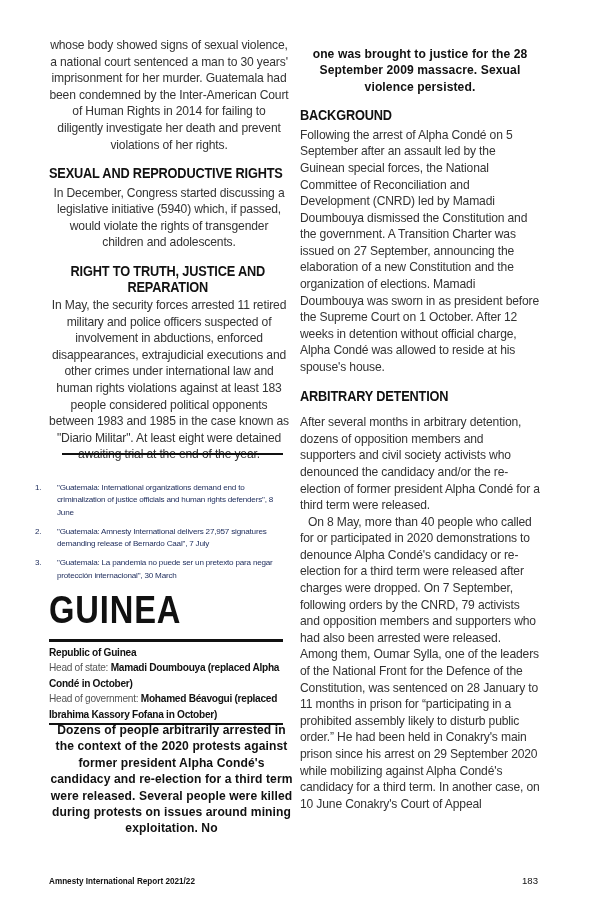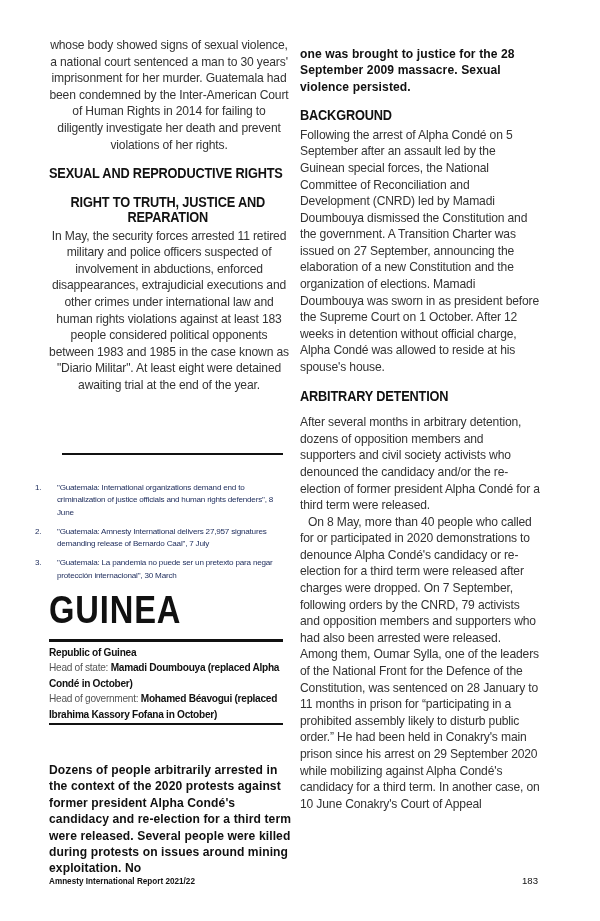--- a/index.html
+++ b/index.html
@@ -4,50 +4,51 @@
 <style>
   html, body { margin: 0; padding: 0; background: #ffffff; }
   body { width: 600px; height: 921px; position: relative; overflow: hidden;
          font-family: "Liberation Sans", sans-serif; color: #222; }
   .col { position: absolute; top: 37px; width: 240px; }
   .col-left { left: 49px; text-align: center; }
   .col-right { left: 300px; }
   p.body { margin: 0; font-size: 12.1px; line-height: 16.6px; color: #333;
            letter-spacing: -0.15px; font-stretch: condensed; }
   p.body.indent { text-indent: 8px; }
-  p.lead { margin: 0; font-size: 12.1px; line-height: 16.4px; color: #111; font-weight: bold; letter-spacing: 0.1px; }
+  p.lead { margin: 0; font-size: 12.1px; line-height: 16.4px; color: #111; font-weight: bold; letter-spacing: 0.1px; text-align: center; }
   h2.sec { margin: 0; font-family: "Liberation Sans", sans-serif; font-weight: bold;
            font-size: 14.5px; line-height: 15.5px; color: #111; letter-spacing: -0.2px;
            transform: scaleX(0.88); transform-origin: left; white-space: nowrap; }
   h2.sec.wrap { white-space: normal; width: 270px; }
   .rule-fn { position: absolute; left: 62px; top: 453px; width: 221px; height: 2px; background: #111; }
   .footnotes { position: absolute; left: 35px; top: 482px; width: 250px; margin: 0; padding: 0; list-style: none; }
   .footnotes li { position: relative; padding-left: 22px; font-size: 8.1px; line-height: 12.3px;
                   color: #1b2a5a; margin-bottom: 7px; letter-spacing: -0.2px; }
   .footnotes li .num { position: absolute; left: 0; top: 0; color: #1b2a5a; }
   .country { position: absolute; left: 49px; top: 590px; font-size: 38px; font-weight: bold;
              color: #111; letter-spacing: 1px; transform: scaleX(0.86); transform-origin: left; line-height: 40px; }
   .rule-c1 { position: absolute; left: 49px; top: 639px; width: 234px; height: 2.5px; background: #111; }
   .rule-c2 { position: absolute; left: 49px; top: 723px; width: 234px; height: 1.5px; background: #111; }
   .facts { position: absolute; left: 49px; top: 645px; width: 240px; font-size: 11px; line-height: 15.4px;
            color: #111; letter-spacing: -0.3px; }
   .facts .lbl { color: #555; }
   .facts b { font-weight: bold; }
   .facts .fact-row { transform: scaleX(0.92); transform-origin: left; width: 260px; }
-  .intro { position: absolute; left: 49px; top: 762px; width: 245px; }
+  .intro { position: absolute; left: 49px; top: 722px; width: 245px; }
   .footer-left { position: absolute; left: 49px; top: 875px; font-size: 9.6px; font-weight: bold; color: #111;
                  transform: scaleX(0.85); transform-origin: left; white-space: nowrap; }
   .footer-right { position: absolute; left: 522px; top: 875px; font-size: 9.6px; color: #111; }
 </style>
 </head>
 <body>
 
 <div class="col col-left">
   <p class="body">whose body showed signs of sexual violence, a national court sentenced a man to 30 years' imprisonment for her murder. Guatemala had been condemned by the Inter-American Court of Human Rights in 2014 for failing to diligently investigate her death and prevent violations of her rights.</p>
   <h2 class="sec" style="margin-top:13px;">SEXUAL AND REPRODUCTIVE RIGHTS</h2>
+  <p class="body" style="margin-top:3px;">In December, Congress started discussing a legislative initiative (5940) which, if passed, would violate the rights of transgender children and adolescents.</p>
   <h2 class="sec wrap" style="margin-top:13px;">RIGHT TO TRUTH, JUSTICE AND REPARATION</h2>
   <p class="body" style="margin-top:2px;">In May, the security forces arrested 11 retired military and police officers suspected of involvement in abductions, enforced disappearances, extrajudicial executions and other crimes under international law and human rights violations against at least 183 people considered political opponents between 1983 and 1985 in the case known as "Diario Militar". At least eight were detained awaiting trial at the end of the year.</p>
 </div>
 
 <div class="rule-fn"></div>
 
 <ol class="footnotes">
   <li>
     <span class="num">1.</span>
     <span>"Guatemala: International organizations demand end to criminalization of justice officials and human rights defenders", 8 June</span>

